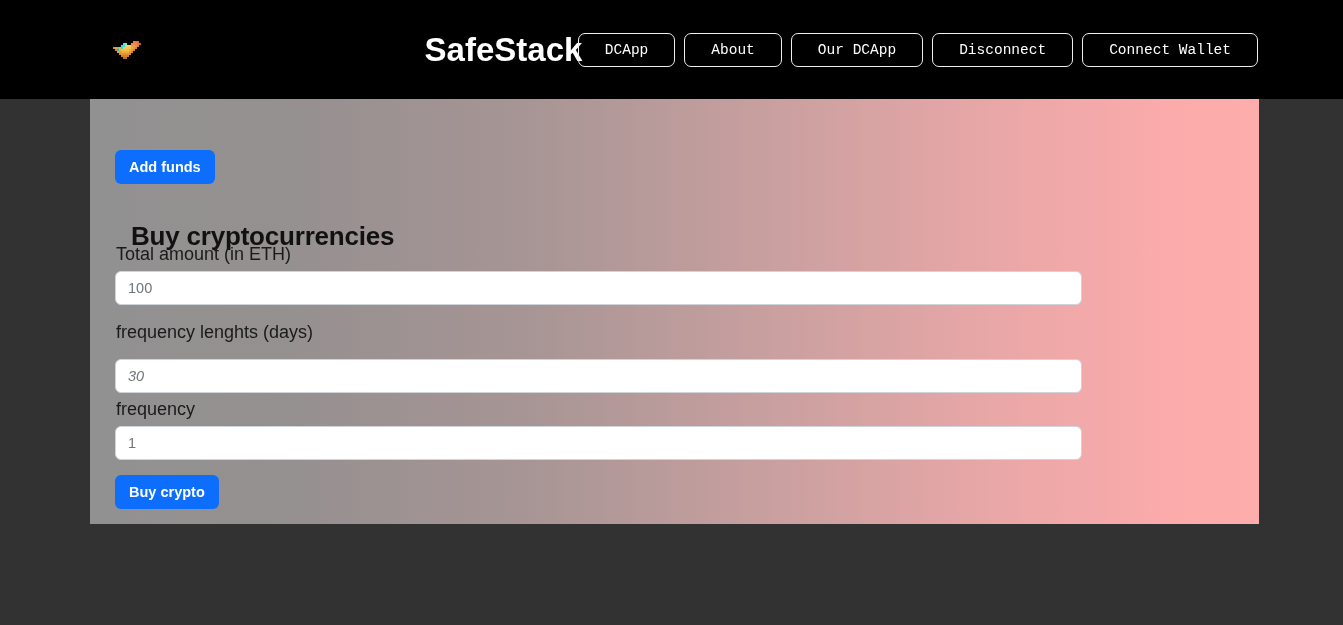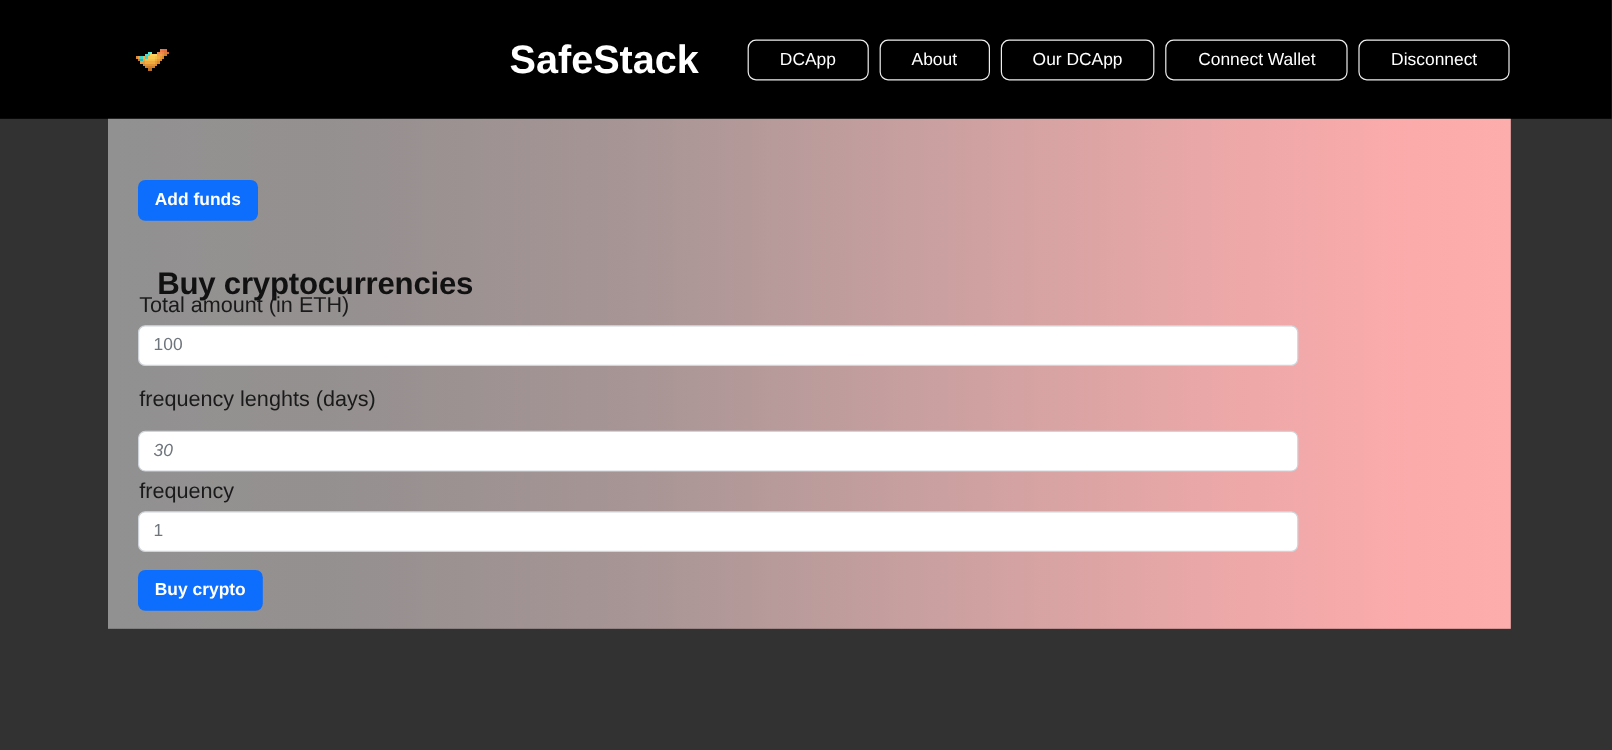--- a/index.html
+++ b/index.html
@@ -52,21 +52,21 @@
     display: flex;
     gap: 9px;
     align-items: center;
   }
   .nav-btn {
     background: transparent;
     border: 1px solid #eeeeee;
     border-radius: 7px;
     color: #ffffff;
     font-size: 14.5px;
-    font-family: Liberation Sans, sans-serif;
+    font-family: Liberation Mono, monospace;
     padding: 7px 26px;
     line-height: 18px;
     white-space: nowrap;
     cursor: pointer;
   }
 
   
   .panel {
     position: absolute;
     left: 90px;
@@ -233,22 +233,22 @@
       <rect x="14" y="3" width="1" height="1" fill="#c96a30"></rect>
     </svg>
   </span>
 
   <div class="brand-title">SafeStack</div>
 
   <div class="nav-links">
     <button class="nav-btn">DCApp</button>
     <button class="nav-btn">About</button>
     <button class="nav-btn">Our DCApp</button>
+    <button class="nav-btn">Disconnect</button>
     <button class="nav-btn">Connect Wallet</button>
-    <button class="nav-btn">Disconnect</button>
   </div>
 </div>
 
 <div class="panel">
   <div class="panel-inner">
 
     <button class="add-funds-btn">Add funds</button>
 
     <h2 class="section-title">Buy cryptocurrencies</h2>
 

